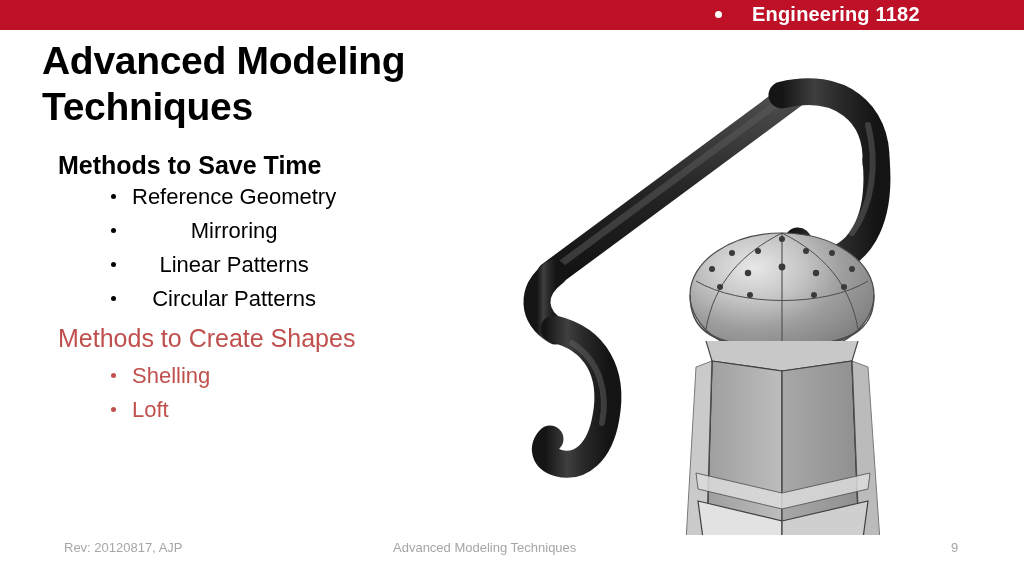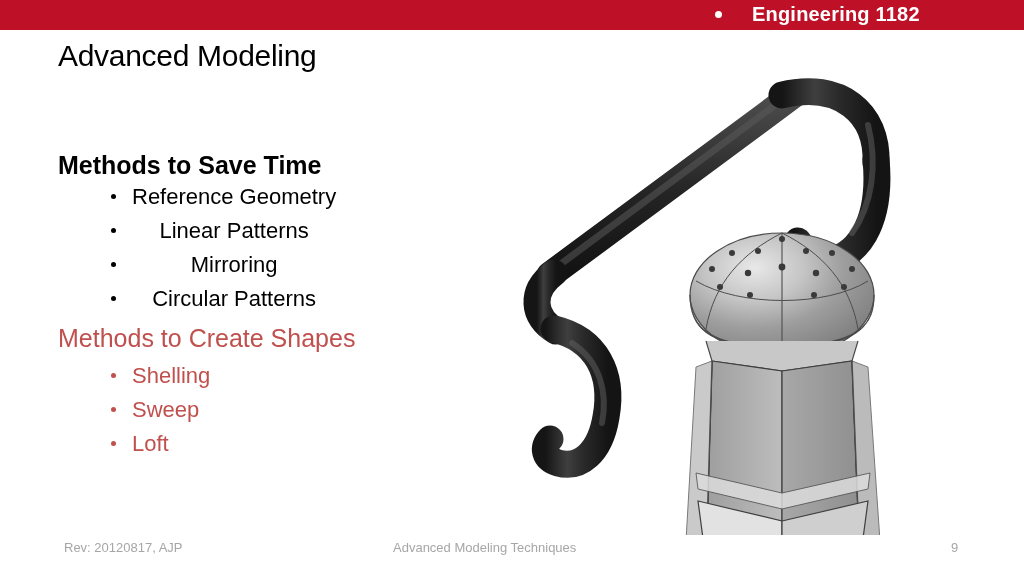--- a/index.html
+++ b/index.html
@@ -43,25 +43,25 @@
     font-size: 20px;
     font-weight: bold;
     color: #ffffff;
     letter-spacing: 0.2px;
     white-space: nowrap;
   }
 
   
   #slide-title {
     position: absolute;
-    left: 58px;
+    left: 42px;
     top: 38px;
     width: 430px;
-    font-size: 30px;
-    font-weight: normal;
+    font-size: 39px;
+    font-weight: bold;
     line-height: 1.17;
     color: #000000;
     letter-spacing: -0.3px;
   }
 
   
   .section-head {
     position: absolute;
     left: 58px;
     font-size: 25px;
@@ -128,51 +128,48 @@
 
 <div id="slide">
 
   <div id="header-bar">
     <span id="header-bullet"></span>
     <div id="header-title">Engineering 1182</div>
   </div>
 
   <div id="slide-title">
     <div>Advanced Modeling</div>
+    <div>Techniques</div>
   </div>
 
   <div class="section-head" id="section-save-time">Methods to Save Time</div>
   <ul class="bullet-list" id="list-save-time">
     <li class="bullet-item">
       <span class="bullet-dot"></span>
       <span>Reference Geometry</span>
     </li>
     <li class="bullet-item">
       <span class="bullet-dot"></span>
+      <span>Mirroring</span>
+    </li>
+    <li class="bullet-item">
+      <span class="bullet-dot"></span>
       <span>Linear Patterns</span>
-    </li>
-    <li class="bullet-item">
-      <span class="bullet-dot"></span>
-      <span>Mirroring</span>
     </li>
     <li class="bullet-item">
       <span class="bullet-dot"></span>
       <span>Circular Patterns</span>
     </li>
   </ul>
 
   <div class="section-head" id="section-create-shapes">Methods to Create Shapes</div>
   <ul class="bullet-list" id="list-create-shapes">
     <li class="bullet-item">
       <span class="bullet-dot"></span>
       <span>Shelling</span>
-    </li>
-    <li class="bullet-item">
-      <span class="bullet-dot"></span>
-      <span>Sweep</span>
     </li>
     <li class="bullet-item">
       <span class="bullet-dot"></span>
       <span>Loft</span>
     </li>
   </ul>
 
   <div id="artwork">
     <svg width="400" height="480" viewBox="0 0 400 480" xmlns="http://www.w3.org/2000/svg">
       <defs>

